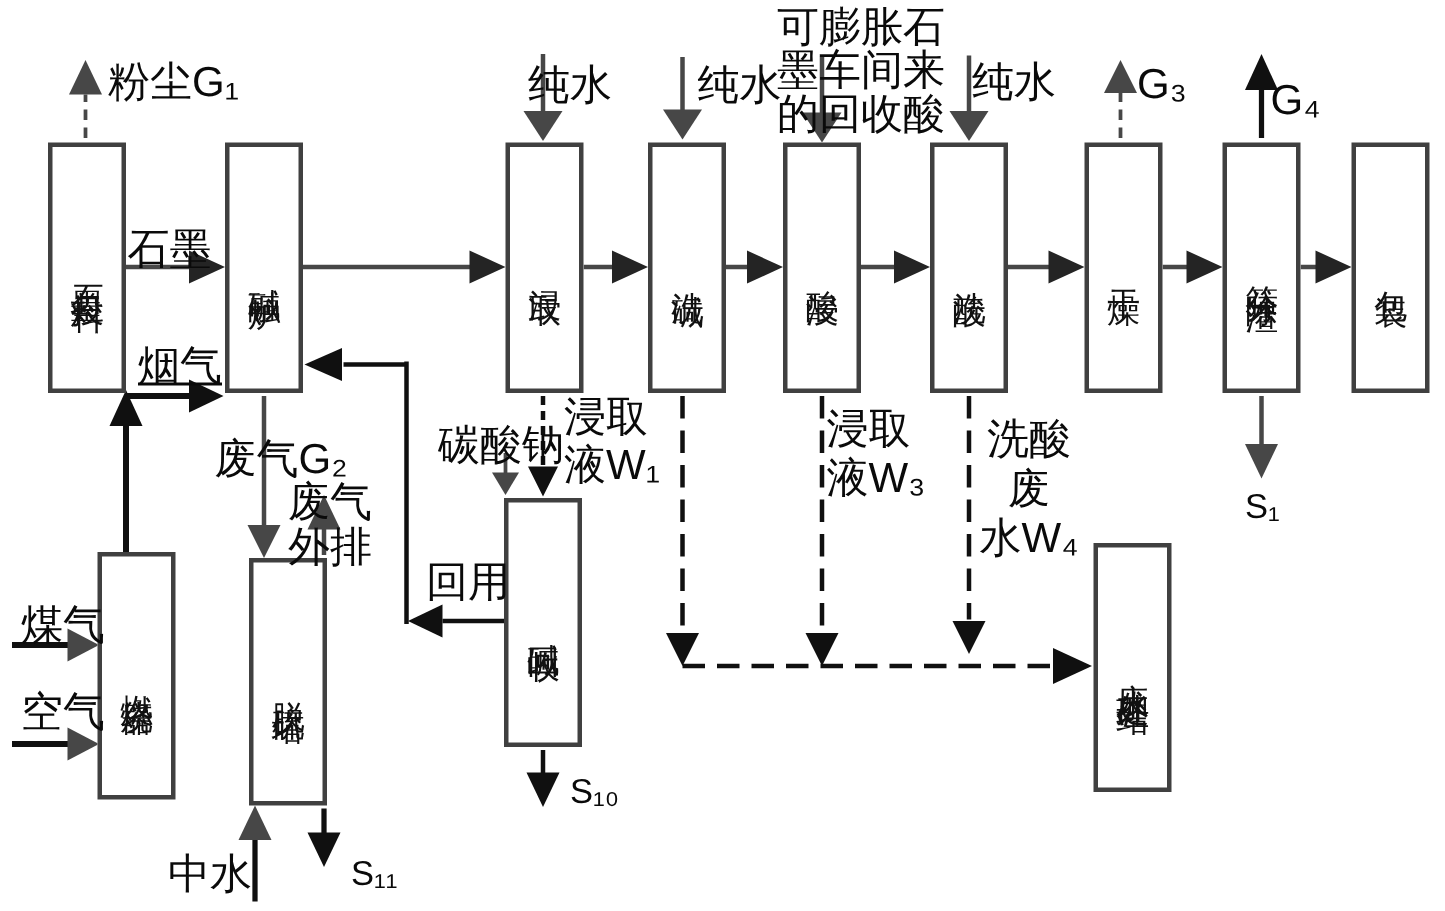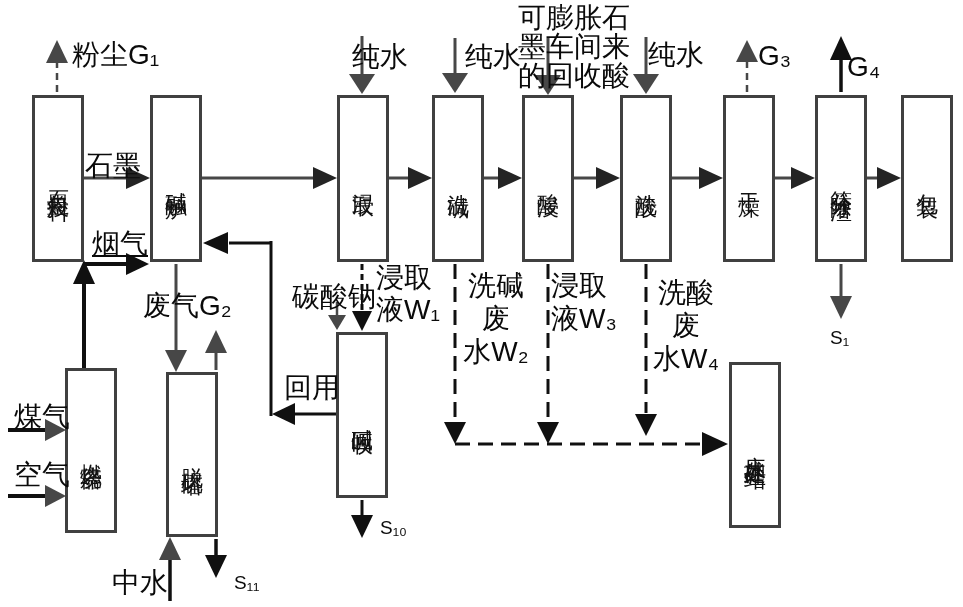--- a/index.html
+++ b/index.html
@@ -13,21 +13,21 @@
     display:flex;align-items:center;justify-content:center;box-sizing:border-box;
   }
   .box span{
     writing-mode:vertical-lr;text-orientation:upright;
     font-size:22px;line-height:1.1;letter-spacing:3px;color:#111;
   }
   .lbl{
     position:absolute;z-index:3;font-size:28px;line-height:27px;
     white-space:pre-line;color:#0a0a0a;
   }
-  .lbl.small{font-size:19px;}
+  .lbl.small{font-size:23px;}
   .lbl.center{text-align:center;}
   
   .ln-g{stroke:#474747;stroke-width:3;fill:none;}
   .ln-g25{stroke:#474747;stroke-width:2.5;fill:none;}
   .ln-b{stroke:#101010;stroke-width:3;fill:none;}
   .ln-b4{stroke:#101010;stroke-width:4;fill:none;}
   .ln-b35{stroke:#101010;stroke-width:3.5;fill:none;}
   .d-short{stroke-dasharray:7 5;}
   .d-tiny{stroke-dasharray:6 4;}
   .d-long{stroke-dasharray:15 8;}
@@ -227,25 +227,25 @@
   <div class="lbl" style="left:352px;top:43px;">纯水</div>
   <div class="lbl" style="left:465px;top:43px;">纯水</div>
   <div class="lbl" style="left:648px;top:41px;">纯水</div>
   <div class="lbl center" style="left:506px;top:3px;width:136px;line-height:29px;">可膨胀石
 墨车间来
 的回收酸</div>
   <div class="lbl" style="left:758px;top:42px;">G₃</div>
   <div class="lbl" style="left:847px;top:53px;">G₄</div>
   <div class="lbl small" style="left:830px;top:324px;">S₁</div>
   <div class="lbl" style="left:143px;top:292px;">废气G₂</div>
+  <div class="lbl" style="left:192px;top:320px;line-height:30px;">废气
+外排</div>
   <div class="lbl" style="left:292px;top:283px;">碳酸钠</div>
   <div class="lbl" style="left:376px;top:262px;line-height:32px;">浸取
 液W₁</div>
-  <div class="lbl center" style="left:457px;top:269px;width:78px;line-height:33px;">洗碱废
-水W₂</div>
   <div class="lbl" style="left:551px;top:269px;line-height:33px;">浸取
 液W₃</div>
   <div class="lbl center" style="left:647px;top:276px;width:78px;line-height:33px;">洗酸废
 水W₄</div>
   <div class="lbl" style="left:284px;top:374px;">回用</div>
   <div class="lbl" style="left:14px;top:403px;">煤气</div>
   <div class="lbl" style="left:14px;top:461px;">空气</div>
   <div class="lbl" style="left:112px;top:569px;">中水</div>
   <div class="lbl small" style="left:380px;top:514px;">S₁₀</div>
   <div class="lbl small" style="left:234px;top:569px;">S₁₁</div>

